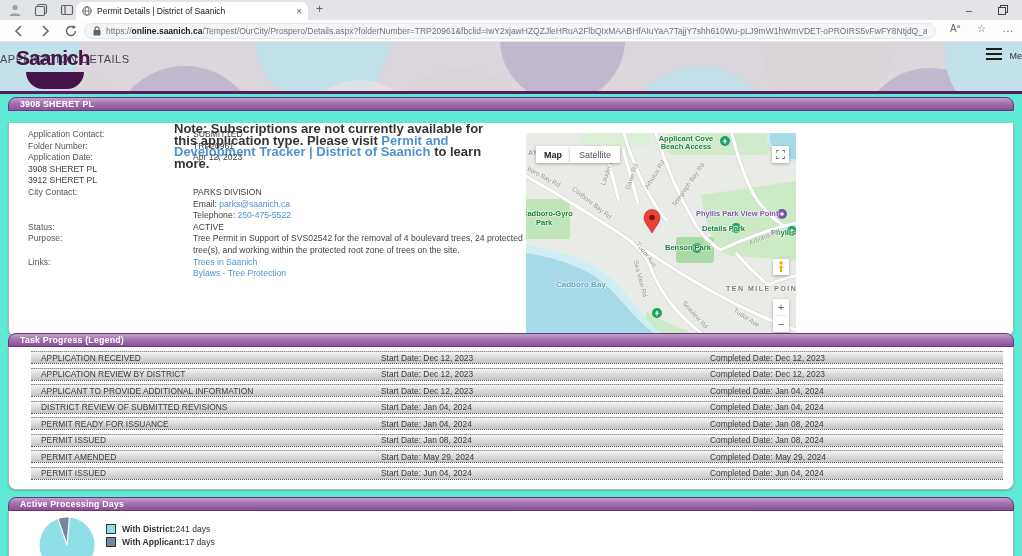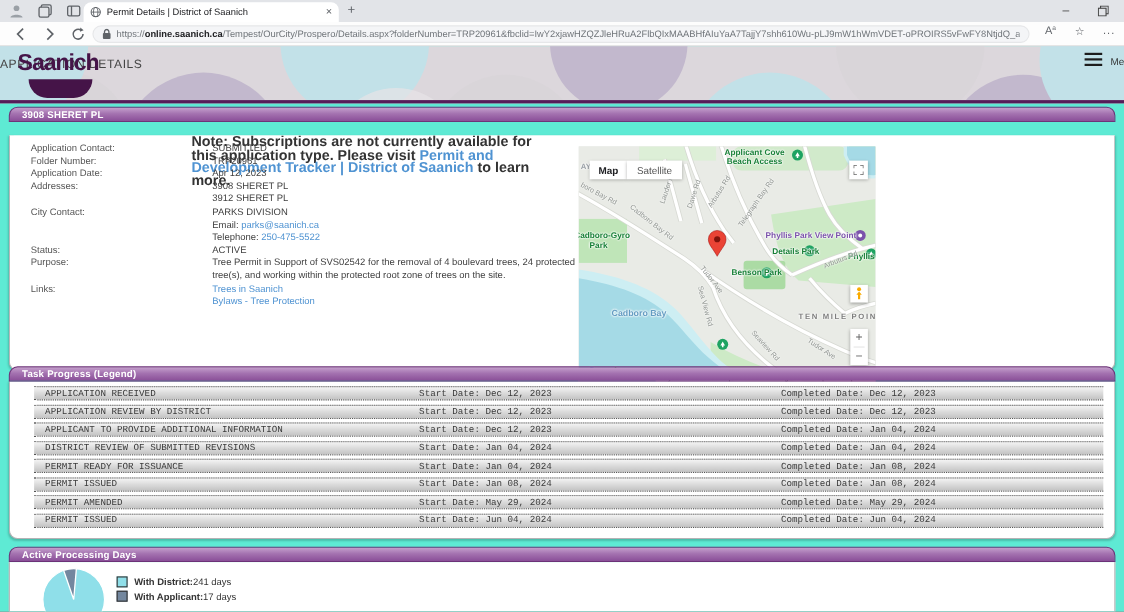--- a/index.html
+++ b/index.html
@@ -70,21 +70,21 @@
   #pegman { right:7px; top:126px; width:16px; height:16px; }
   #zoomctl { right:7px; top:166px; width:16px; height:33px; flex-direction:column; font-size:11px; color:#666; }
   #zoomctl .zbtn { height:16px; width:16px; display:flex; align-items:center; justify-content:center; }
   #zoomctl .zdiv { width:10px; height:1px; background:#e6e6e6; }
   .glogo { position:absolute; left:8px; bottom:4px; font-size:10px; font-weight:bold; letter-spacing:-.5px; text-shadow:0 0 2px #fff; }
   .attrib { position:absolute; right:0; bottom:0; left:70px; height:9px; background:rgba(255,255,255,.75); display:flex; align-items:center; justify-content:space-between; padding:0 4px; }
   .attr-item { font-size:6.2px; color:#3c3c3c; white-space:nowrap; }
 
   
   .taskrows { position:absolute; left:22px; right:10px; top:4px; }
-  .trow { position:relative; height:13px; margin-bottom:3.5px; background:linear-gradient(180deg,#f4f4f4 0%,#dddddd 45%,#c3c3c3 100%); border-top:1px dotted #888; border-bottom:1px dotted #555;font-family:Liberation Mono, monospace; }
+  .trow { position:relative; height:13px; margin-bottom:3.5px; background:linear-gradient(180deg,#f4f4f4 0%,#dddddd 45%,#c3c3c3 100%); border-top:1px dotted #888; border-bottom:1px dotted #555; }
   .tcell { position:absolute; top:50%; transform:translateY(-50%); font-size:8.4px; color:#3a3a3a; white-space:nowrap; }
   .tcell.task { left:10px; }
   .tcell.start { left:350px; }
   .tcell.comp { left:679px; }
 
   
   .pie { position:absolute; left:28px; top:4px; }
   .legend { position:absolute; left:97px; top:11px; font-size:8.6px; color:#333; }
   .lgitem { display:flex; align-items:center; height:13px; }
   .sw { width:10px; height:10px; border:1px solid #333; margin-right:6px; display:inline-block; }
@@ -193,21 +193,20 @@
               <div class="fline"><span>TRP20961</span></div>
             </div>
           </div>
           <div class="frow">
             <div class="flabel">Application Date:</div>
             <div class="fval">
               <div class="fline"><span>Apr 12, 2023</span></div>
             </div>
           </div>
           <div class="frow">
-            <div class="flabel">Addresses:</div>
             <div class="fval">
               <div class="fline"><span>3908 SHERET PL</span></div>
               <div class="fline"><span>3912 SHERET PL</span></div>
             </div>
           </div>
           <div class="frow">
             <div class="flabel">City Contact:</div>
             <div class="fval">
               <div class="fline"><span>PARKS DIVISION</span></div>
               <div class="fline"><span>Email: </span><span class="lnk">parks@saanich.ca</span></div>

